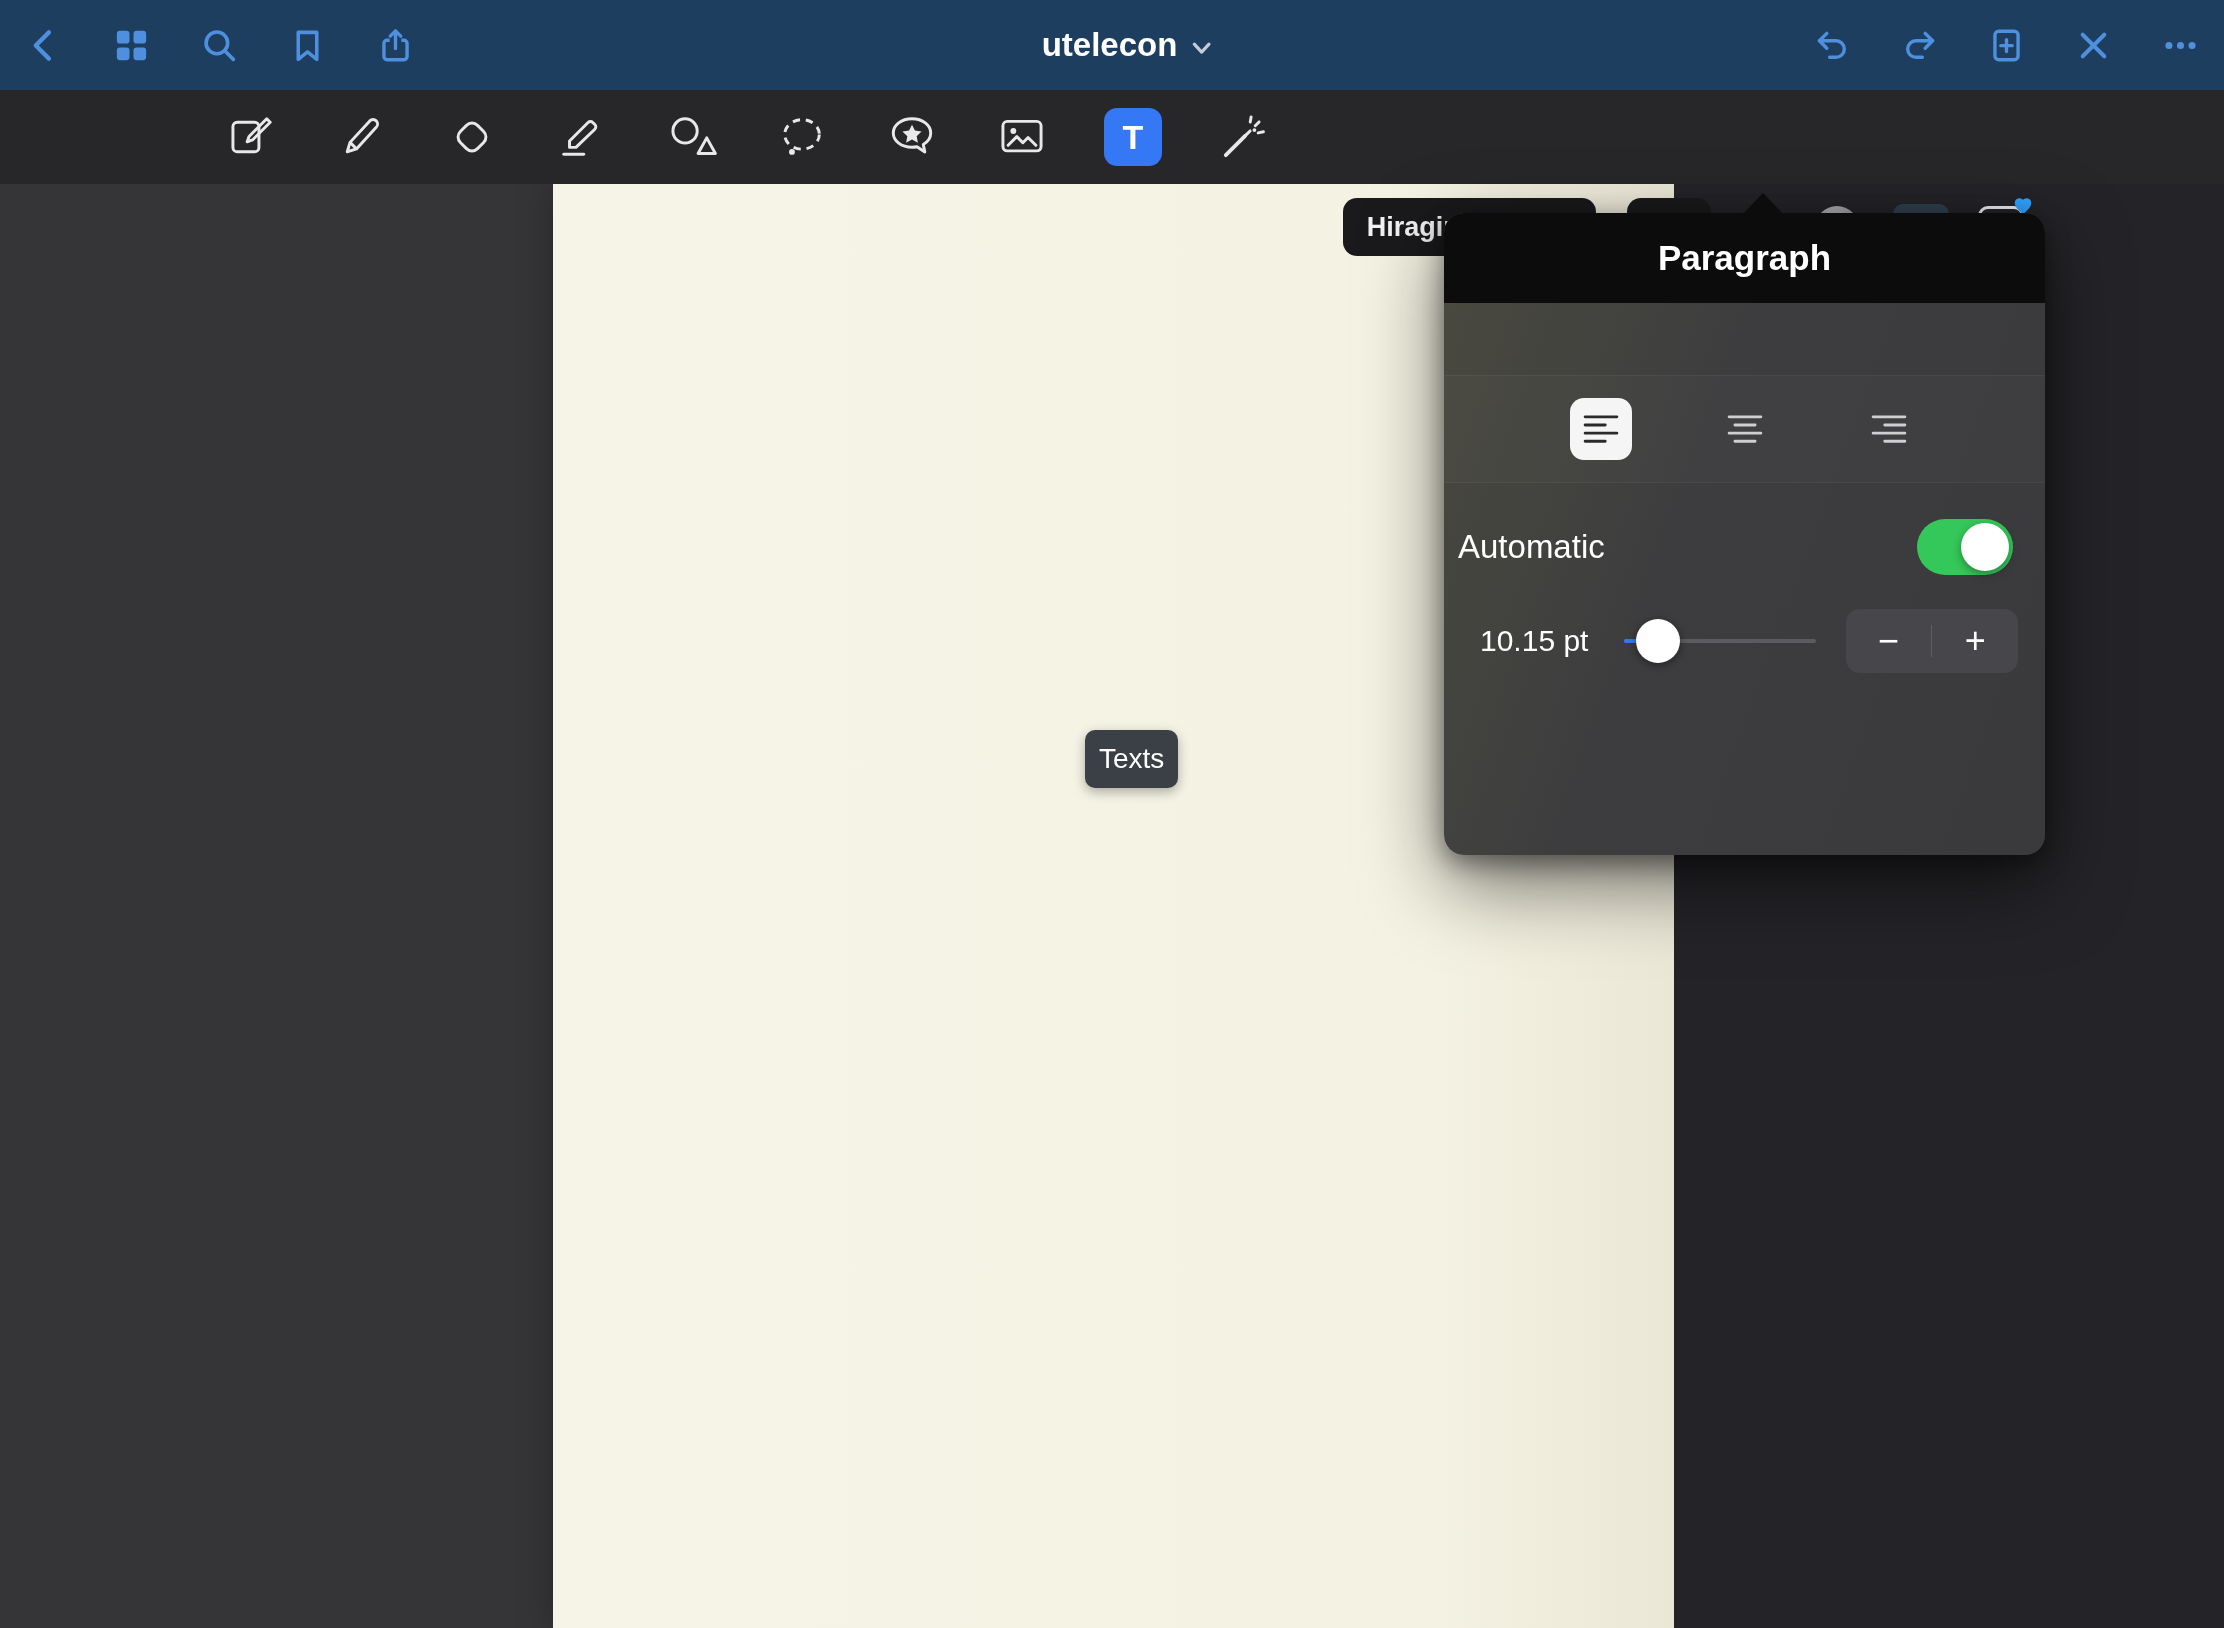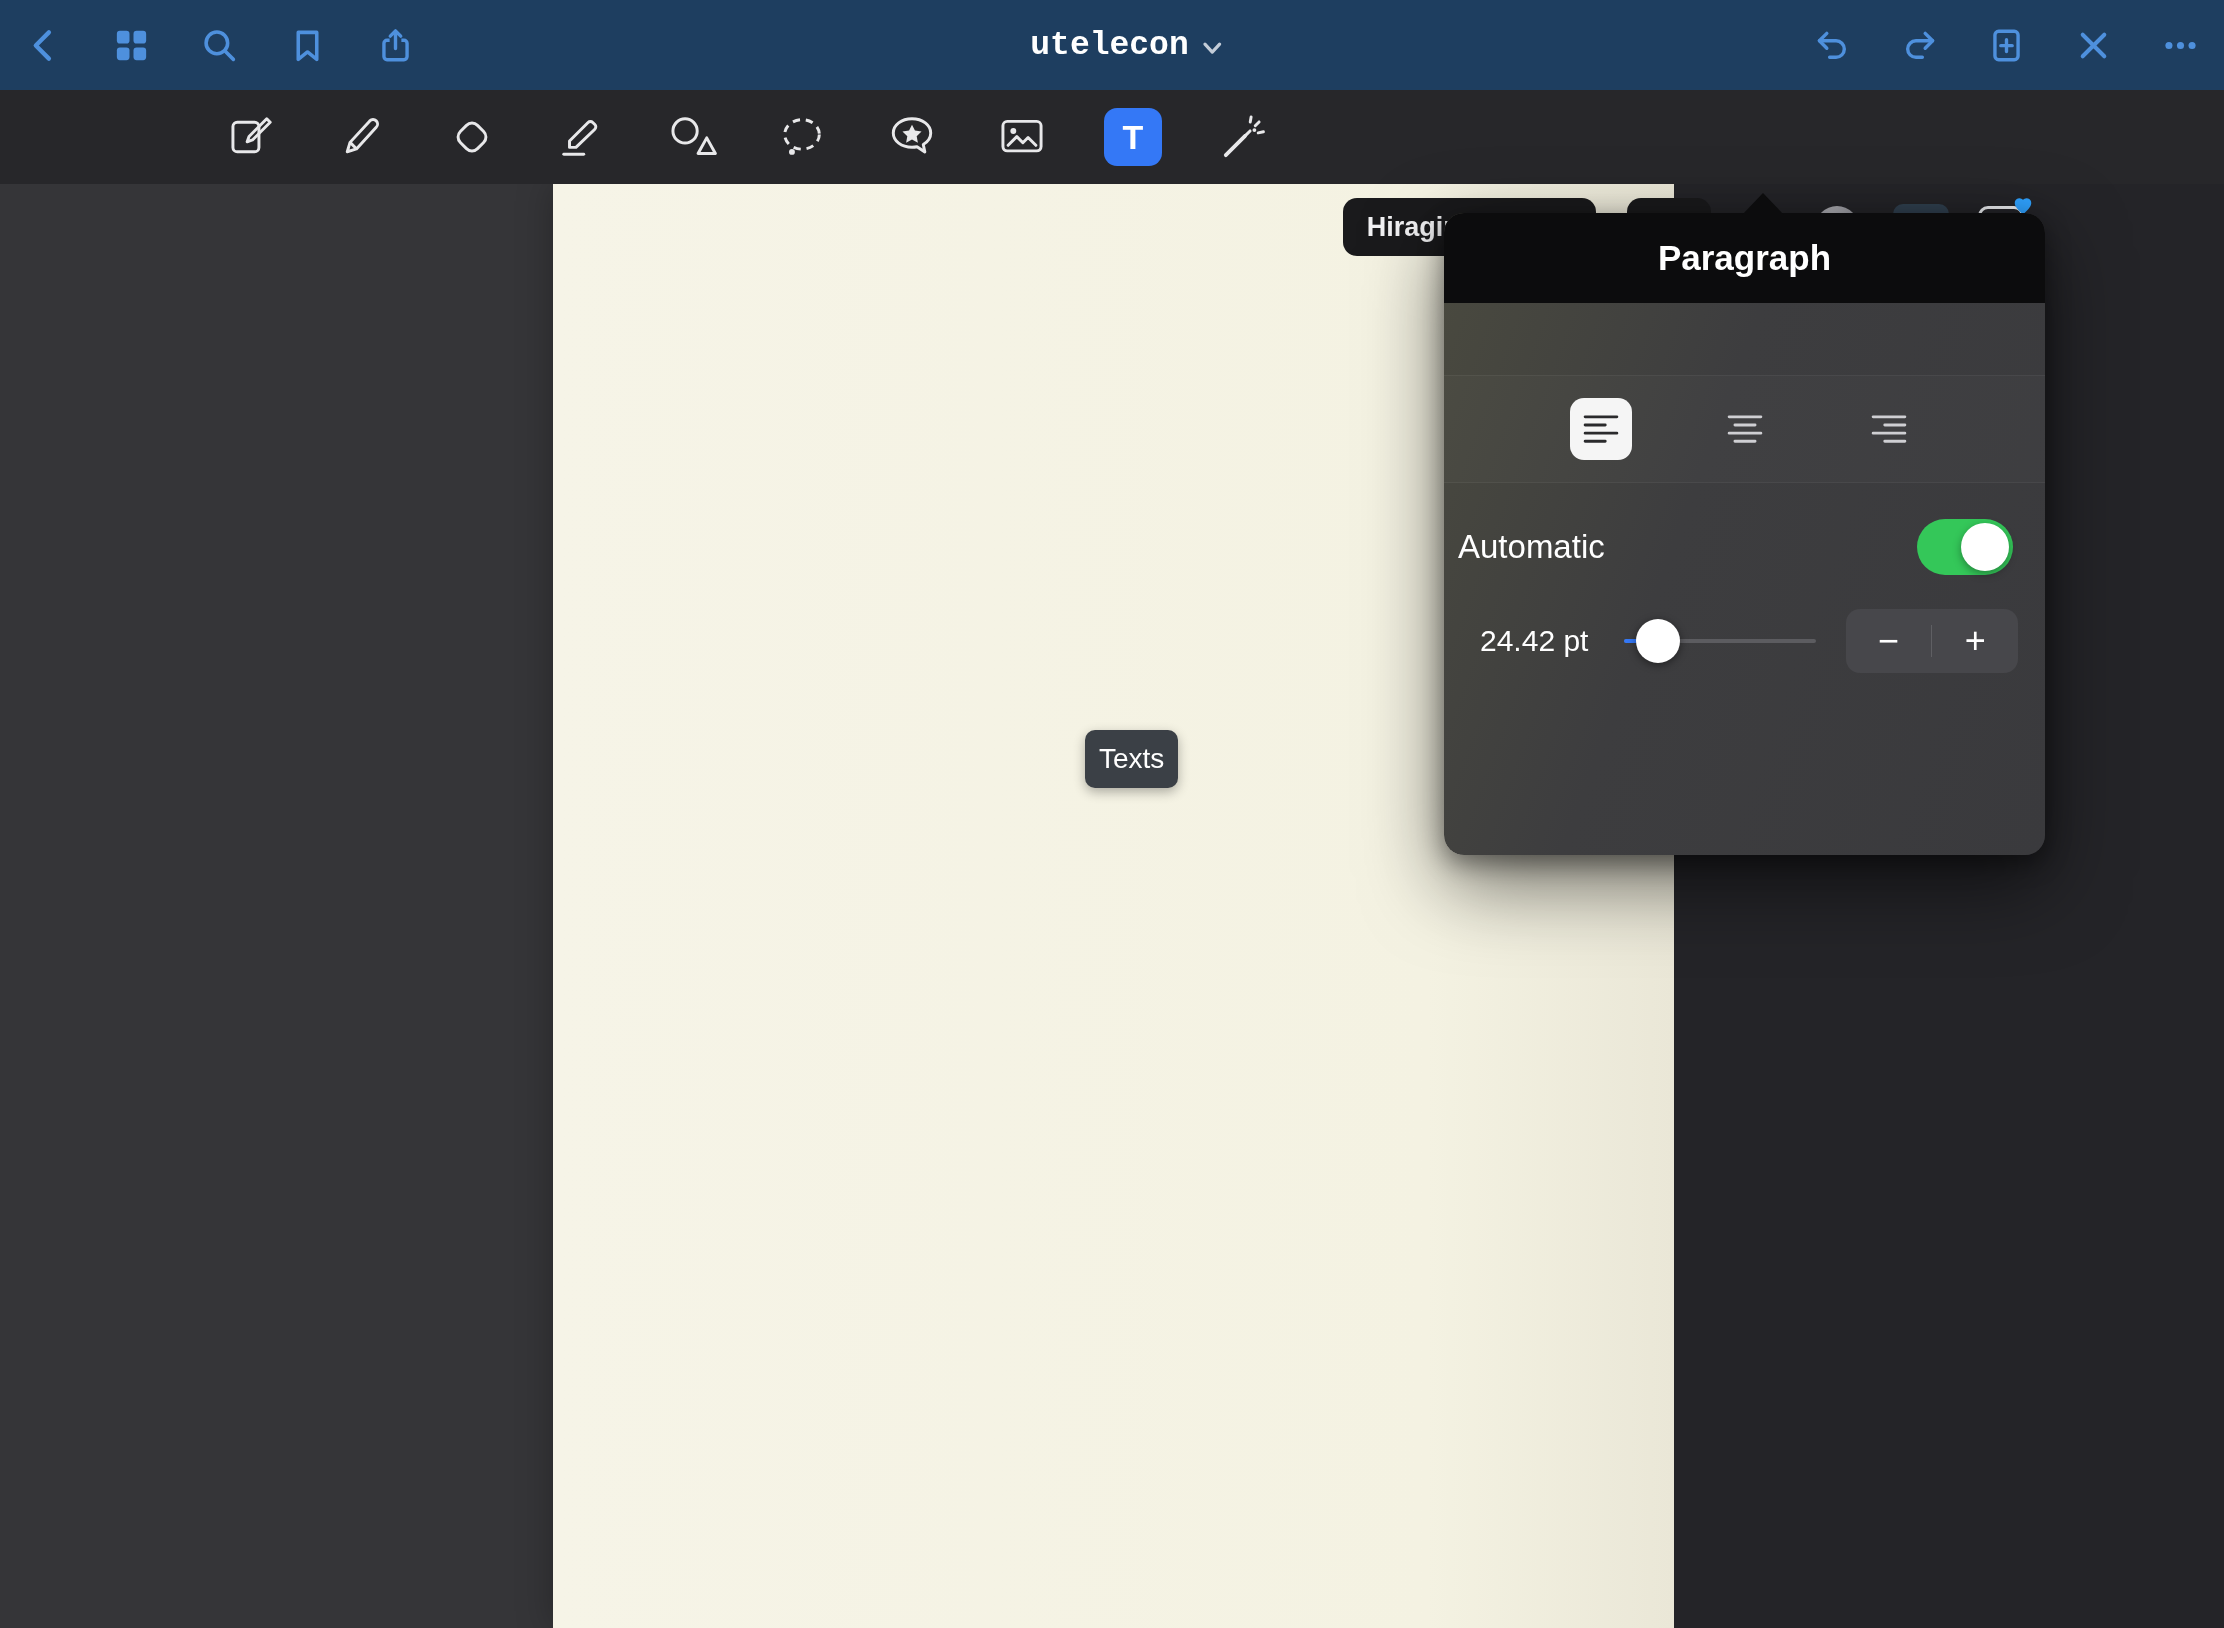--- a/index.html
+++ b/index.html
@@ -7,21 +7,21 @@
   body { font-family:"Liberation Sans", sans-serif; }
   #screen { position:relative; width:2224px; height:1628px; overflow:hidden; background:#353538; }
 
   
   .topbar { position:absolute; top:0; left:0; right:0; height:90px; background:#1e3e60; z-index:30; }
   .tb-left { position:absolute; left:23px; top:0; height:90px; display:flex; align-items:center; gap:48px; }
   .tb-right { position:absolute; right:24px; top:0; height:90px; display:flex; align-items:center; gap:47px; }
   .tb-btn { width:40px; height:40px; display:flex; align-items:center; justify-content:center; background:none; border:none; color:#4e90dd; padding:0; cursor:pointer; }
   .tb-btn svg { width:37px; height:37px; display:block; }
   .tb-title { position:absolute; left:50%; margin-left:15px; top:0; transform:translateX(-50%); height:90px; display:flex; align-items:center; gap:13px; background:none; border:none; cursor:pointer; }
-  .tb-title .t { font-size:33px; font-weight:bold; color:#ffffff; font-family:Liberation Mono, monospace; }
+  .tb-title .t { font-size:33px; font-weight:bold; color:#ffffff; font-family:Liberation Sans, sans-serif; }
   .tb-title svg { width:22px; height:22px; color:#c3ccd8; margin-top:7px; }
 
   
   .toolbar { position:absolute; top:90px; left:0; right:0; height:94px; background:#27272a; z-index:25; }
   .tools { position:absolute; left:224px; top:0; height:94px; display:flex; align-items:center; gap:54px; }
   .tool { width:56px; height:56px; display:flex; align-items:center; justify-content:center; background:none; border:none; color:#e8e8ea; padding:0; cursor:pointer; }
   .tool svg { width:52px; height:52px; display:block; }
   .tool.text-tool { width:58px; height:58px; background:#3478f6; border-radius:13px; color:#fff; font-size:34px; font-weight:bold; font-family:inherit; }
   .font-btn { position:absolute; left:1343px; top:108px; width:253px; height:58px; background:#1a1a1c; border:none; border-radius:14px; color:#f2f2f4; font-size:27px; font-weight:bold; font-family:inherit; display:flex; align-items:center; justify-content:center; cursor:pointer; }
   .size-btn { position:absolute; left:1627px; top:108px; width:84px; height:58px; background:#1a1a1c; border:none; border-radius:14px; color:#fff; display:flex; align-items:center; justify-content:center; gap:7px; font-size:30px; font-weight:bold; font-family:inherit; cursor:pointer; }
@@ -284,21 +284,21 @@
 
 
     <div class="auto-row">
       <span class="auto-label">Automatic</span>
       <button class="toggle">
         <span class="toggle-knob"></span>
       </button>
     </div>
 
     <div class="value-row">
-      <span class="value-label">24.42 pt</span>
+      <span class="value-label">10.15 pt</span>
       <div class="slider">
         <div class="slider-track"></div>
         <div class="slider-fill"></div>
         <div class="slider-knob"></div>
       </div>
       <div class="stepper">
         <button>−</button>
         <div class="sep"></div>
         <button>+</button>
       </div>

